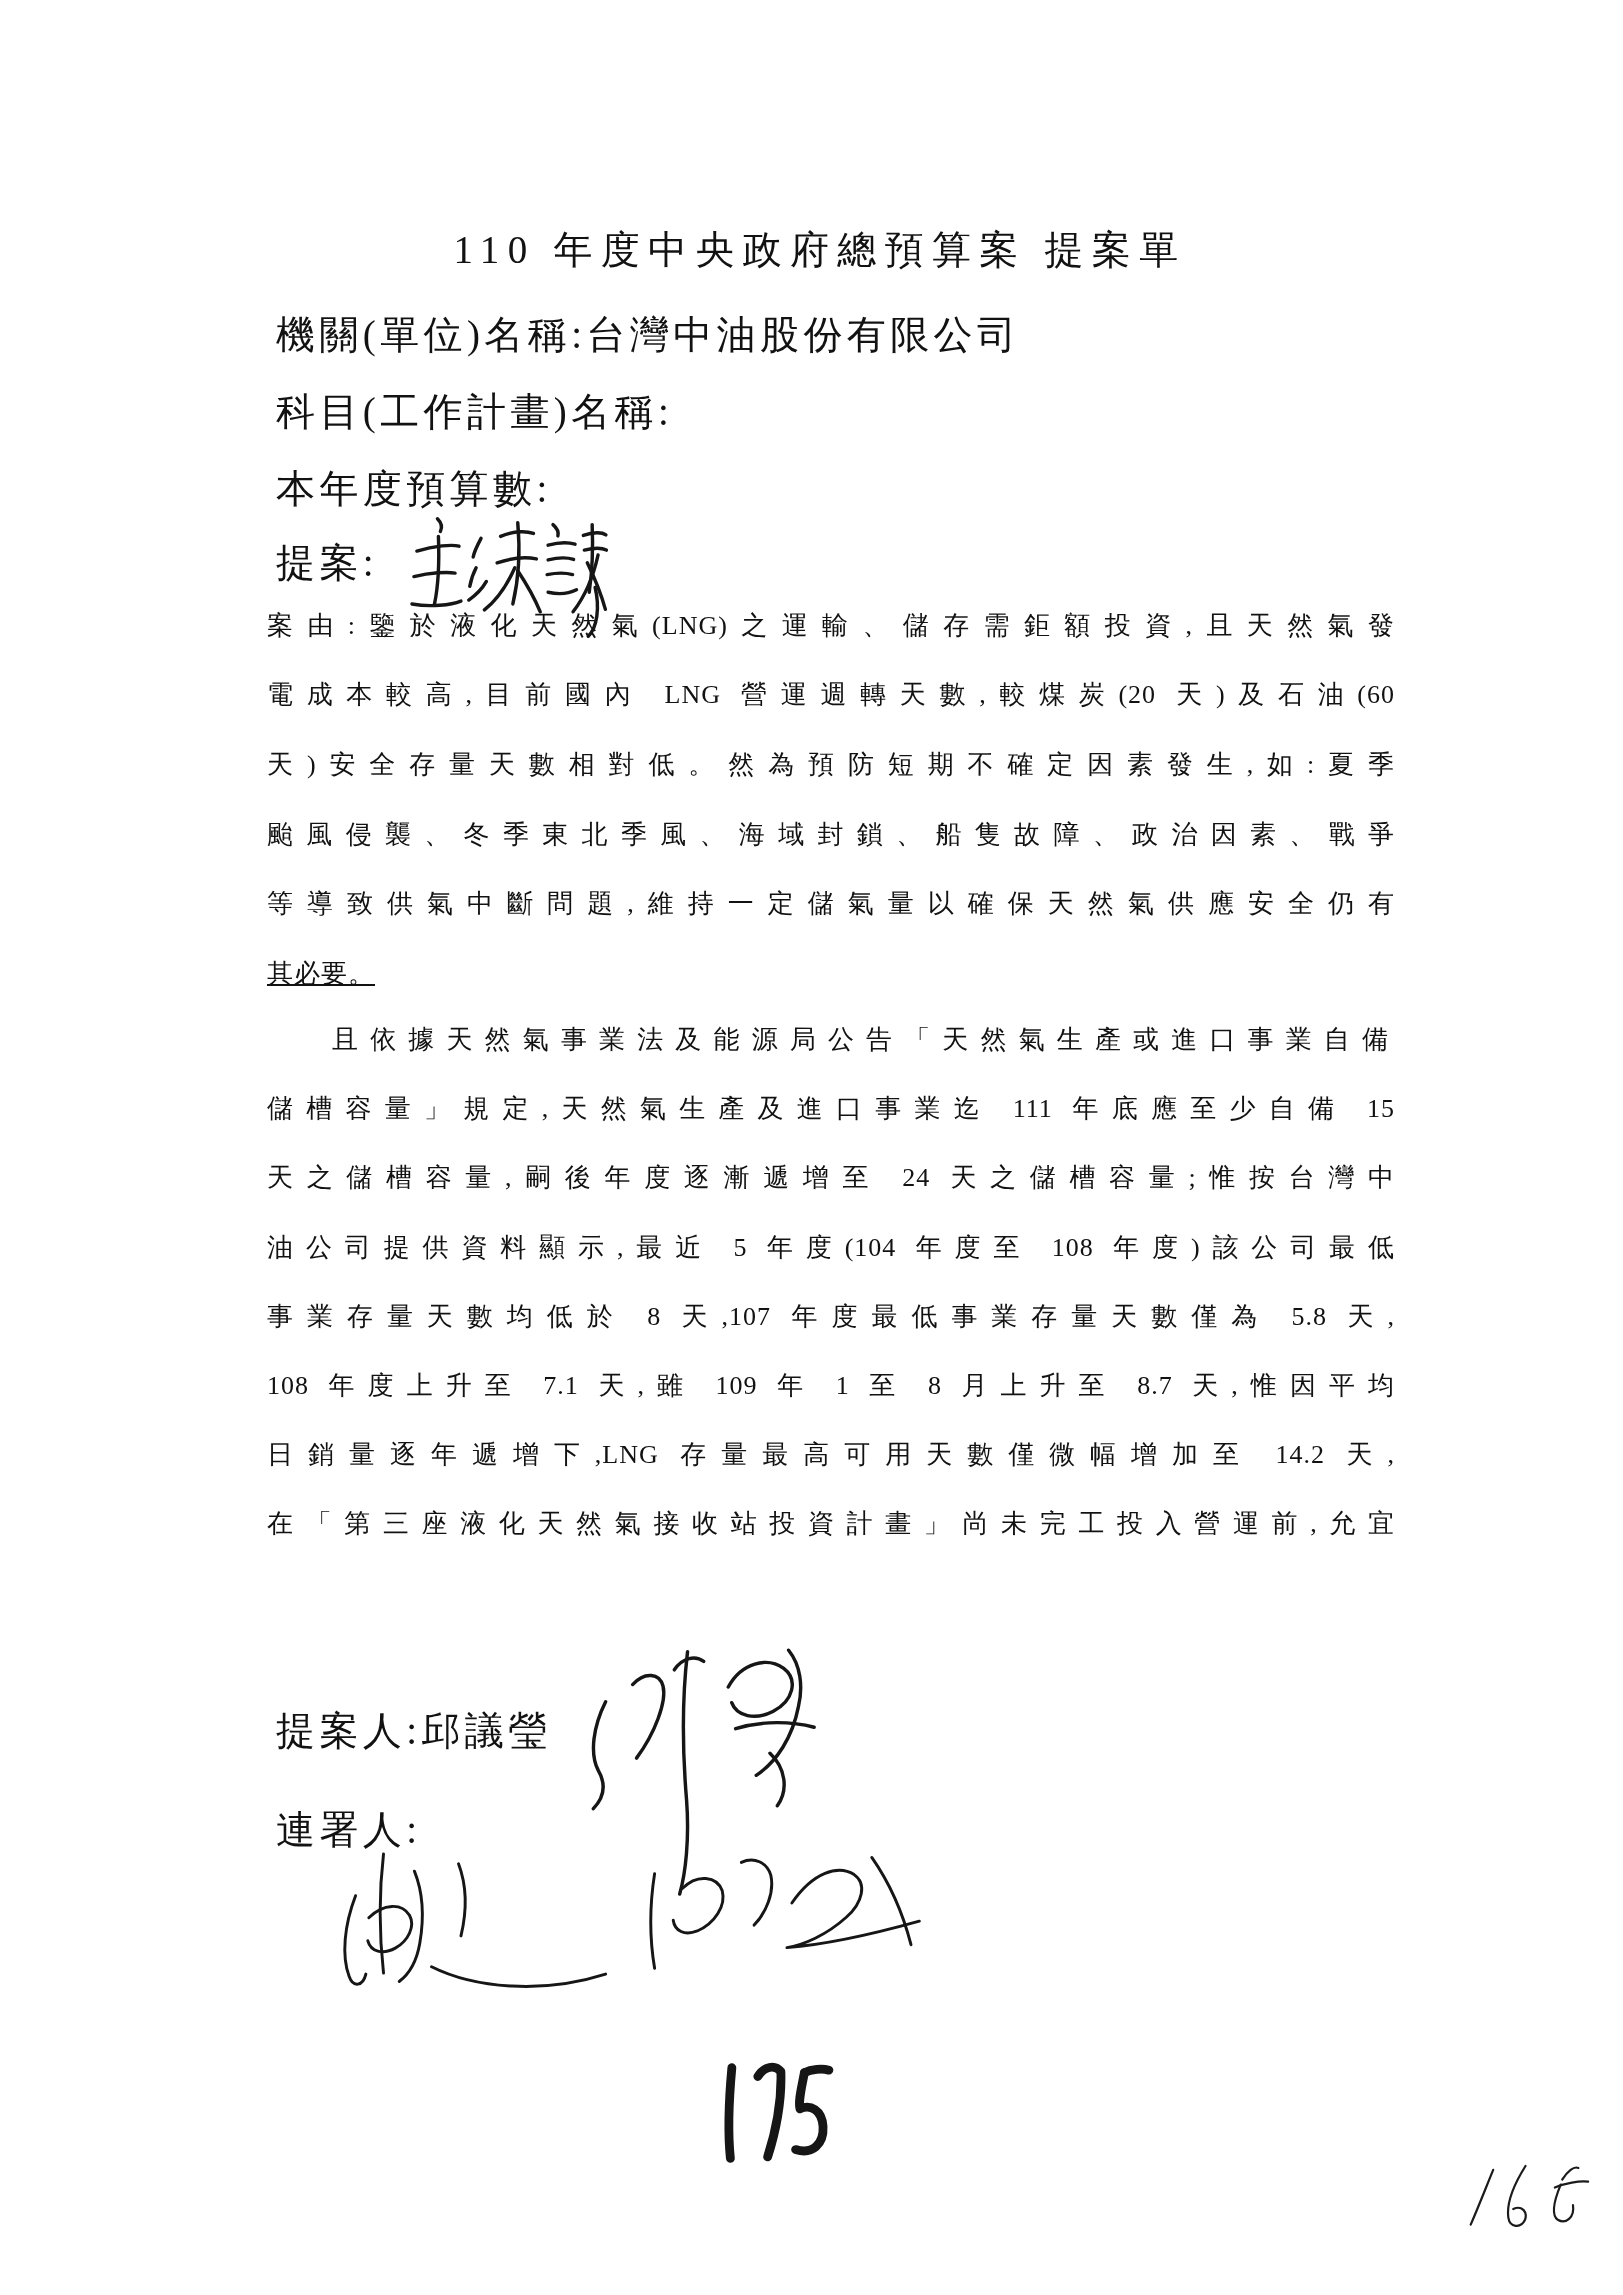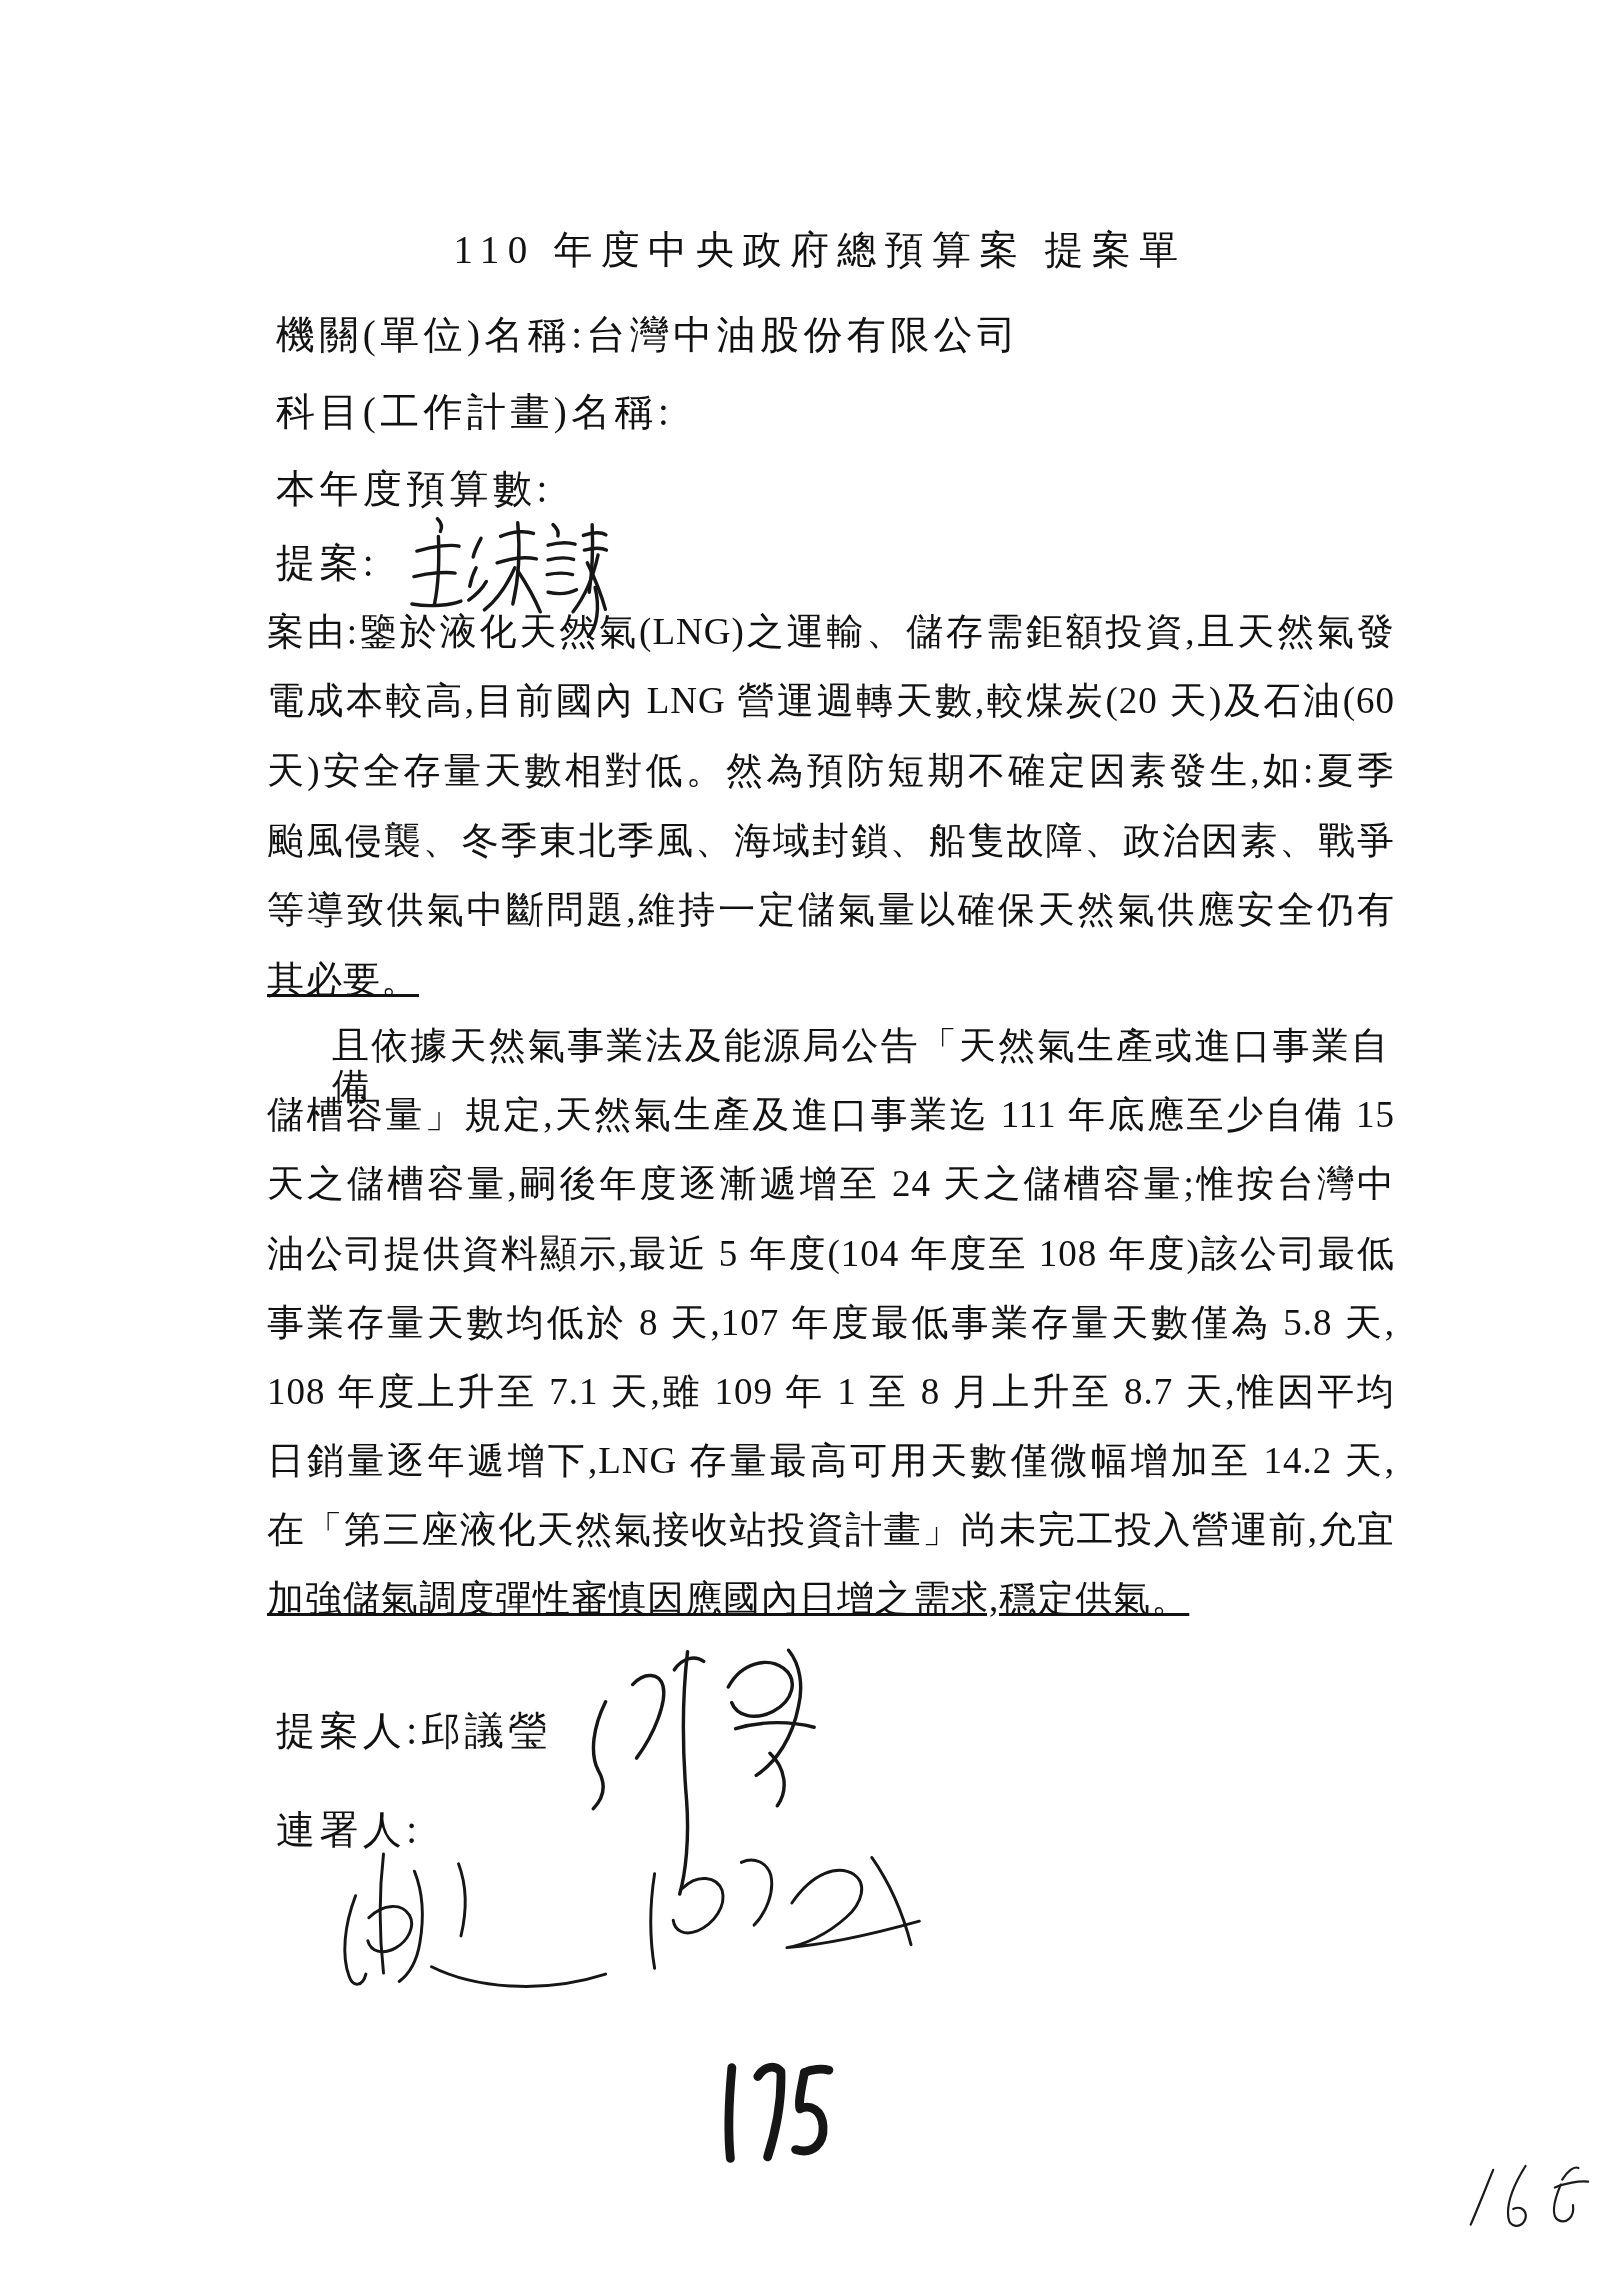--- a/index.html
+++ b/index.html
@@ -21,21 +21,21 @@
     padding-left:16px;
   }
   .fline{
     position:absolute;left:276px;
     font-size:39px;line-height:1;
     letter-spacing:4.4px;
     white-space:pre;
   }
   .bline{
     position:absolute;left:267px;width:1128px;
-    font-size:37px;line-height:1.12;
+    font-size:26px;line-height:1.12;
     letter-spacing:1px;
     text-align:justify;
     text-align-last:justify;
   }
   .bline.end{text-align-last:left;text-decoration:underline;}
   .bline.indent{left:332px;width:1057px;}
   .hw{position:absolute;}
   .hw path{fill:none;stroke:#161616;stroke-linecap:round;stroke-linejoin:round;}
   .hw.thin path{stroke:#1b1b1b;}
 </style>
@@ -88,21 +88,20 @@
   <div class="bline end" style="top:959px">其必要。</div>
 
   <div class="bline indent" style="top:1025px">且依據天然氣事業法及能源局公告「天然氣生產或進口事業自備</div>
   <div class="bline" style="top:1094px">儲槽容量」規定,天然氣生產及進口事業迄 111 年底應至少自備 15</div>
   <div class="bline" style="top:1163px">天之儲槽容量,嗣後年度逐漸遞增至 24 天之儲槽容量;惟按台灣中</div>
   <div class="bline" style="top:1233px">油公司提供資料顯示,最近 5 年度(104 年度至 108 年度)該公司最低</div>
   <div class="bline" style="top:1302px">事業存量天數均低於 8 天,107 年度最低事業存量天數僅為 5.8 天,</div>
   <div class="bline" style="top:1371px">108 年度上升至 7.1 天,雖 109 年 1 至 8 月上升至 8.7 天,惟因平均</div>
   <div class="bline" style="top:1440px">日銷量逐年遞增下,LNG 存量最高可用天數僅微幅增加至 14.2 天,</div>
   <div class="bline" style="top:1509px">在「第三座液化天然氣接收站投資計畫」尚未完工投入營運前,允宜</div>
-  <div class="bline end" style="top:1578px">加強儲氣調度彈性審慎因應國內日增之需求,穩定供氣。</div>
 
   <div class="fline" style="top:1711px">提案人:邱議瑩</div>
   <div class="fline" style="top:1810px">連署人:</div>
 
   <svg class="hw" style="left:559px;top:1628px" width="314" height="275" viewBox="0 0 640 560" aria-label="邱議瑩 手寫簽名">
     <g stroke-width="7">
       <path d="M95,150 C70,200 62,255 80,290 C96,318 92,345 70,368"></path>
       <path d="M150,115 C175,88 205,92 212,118 C220,150 195,215 158,265"></path>
       <path d="M235,85 C252,60 278,55 295,68"></path>
       <path d="M262,48 C250,150 252,255 260,350 C266,430 258,500 246,542"></path>

